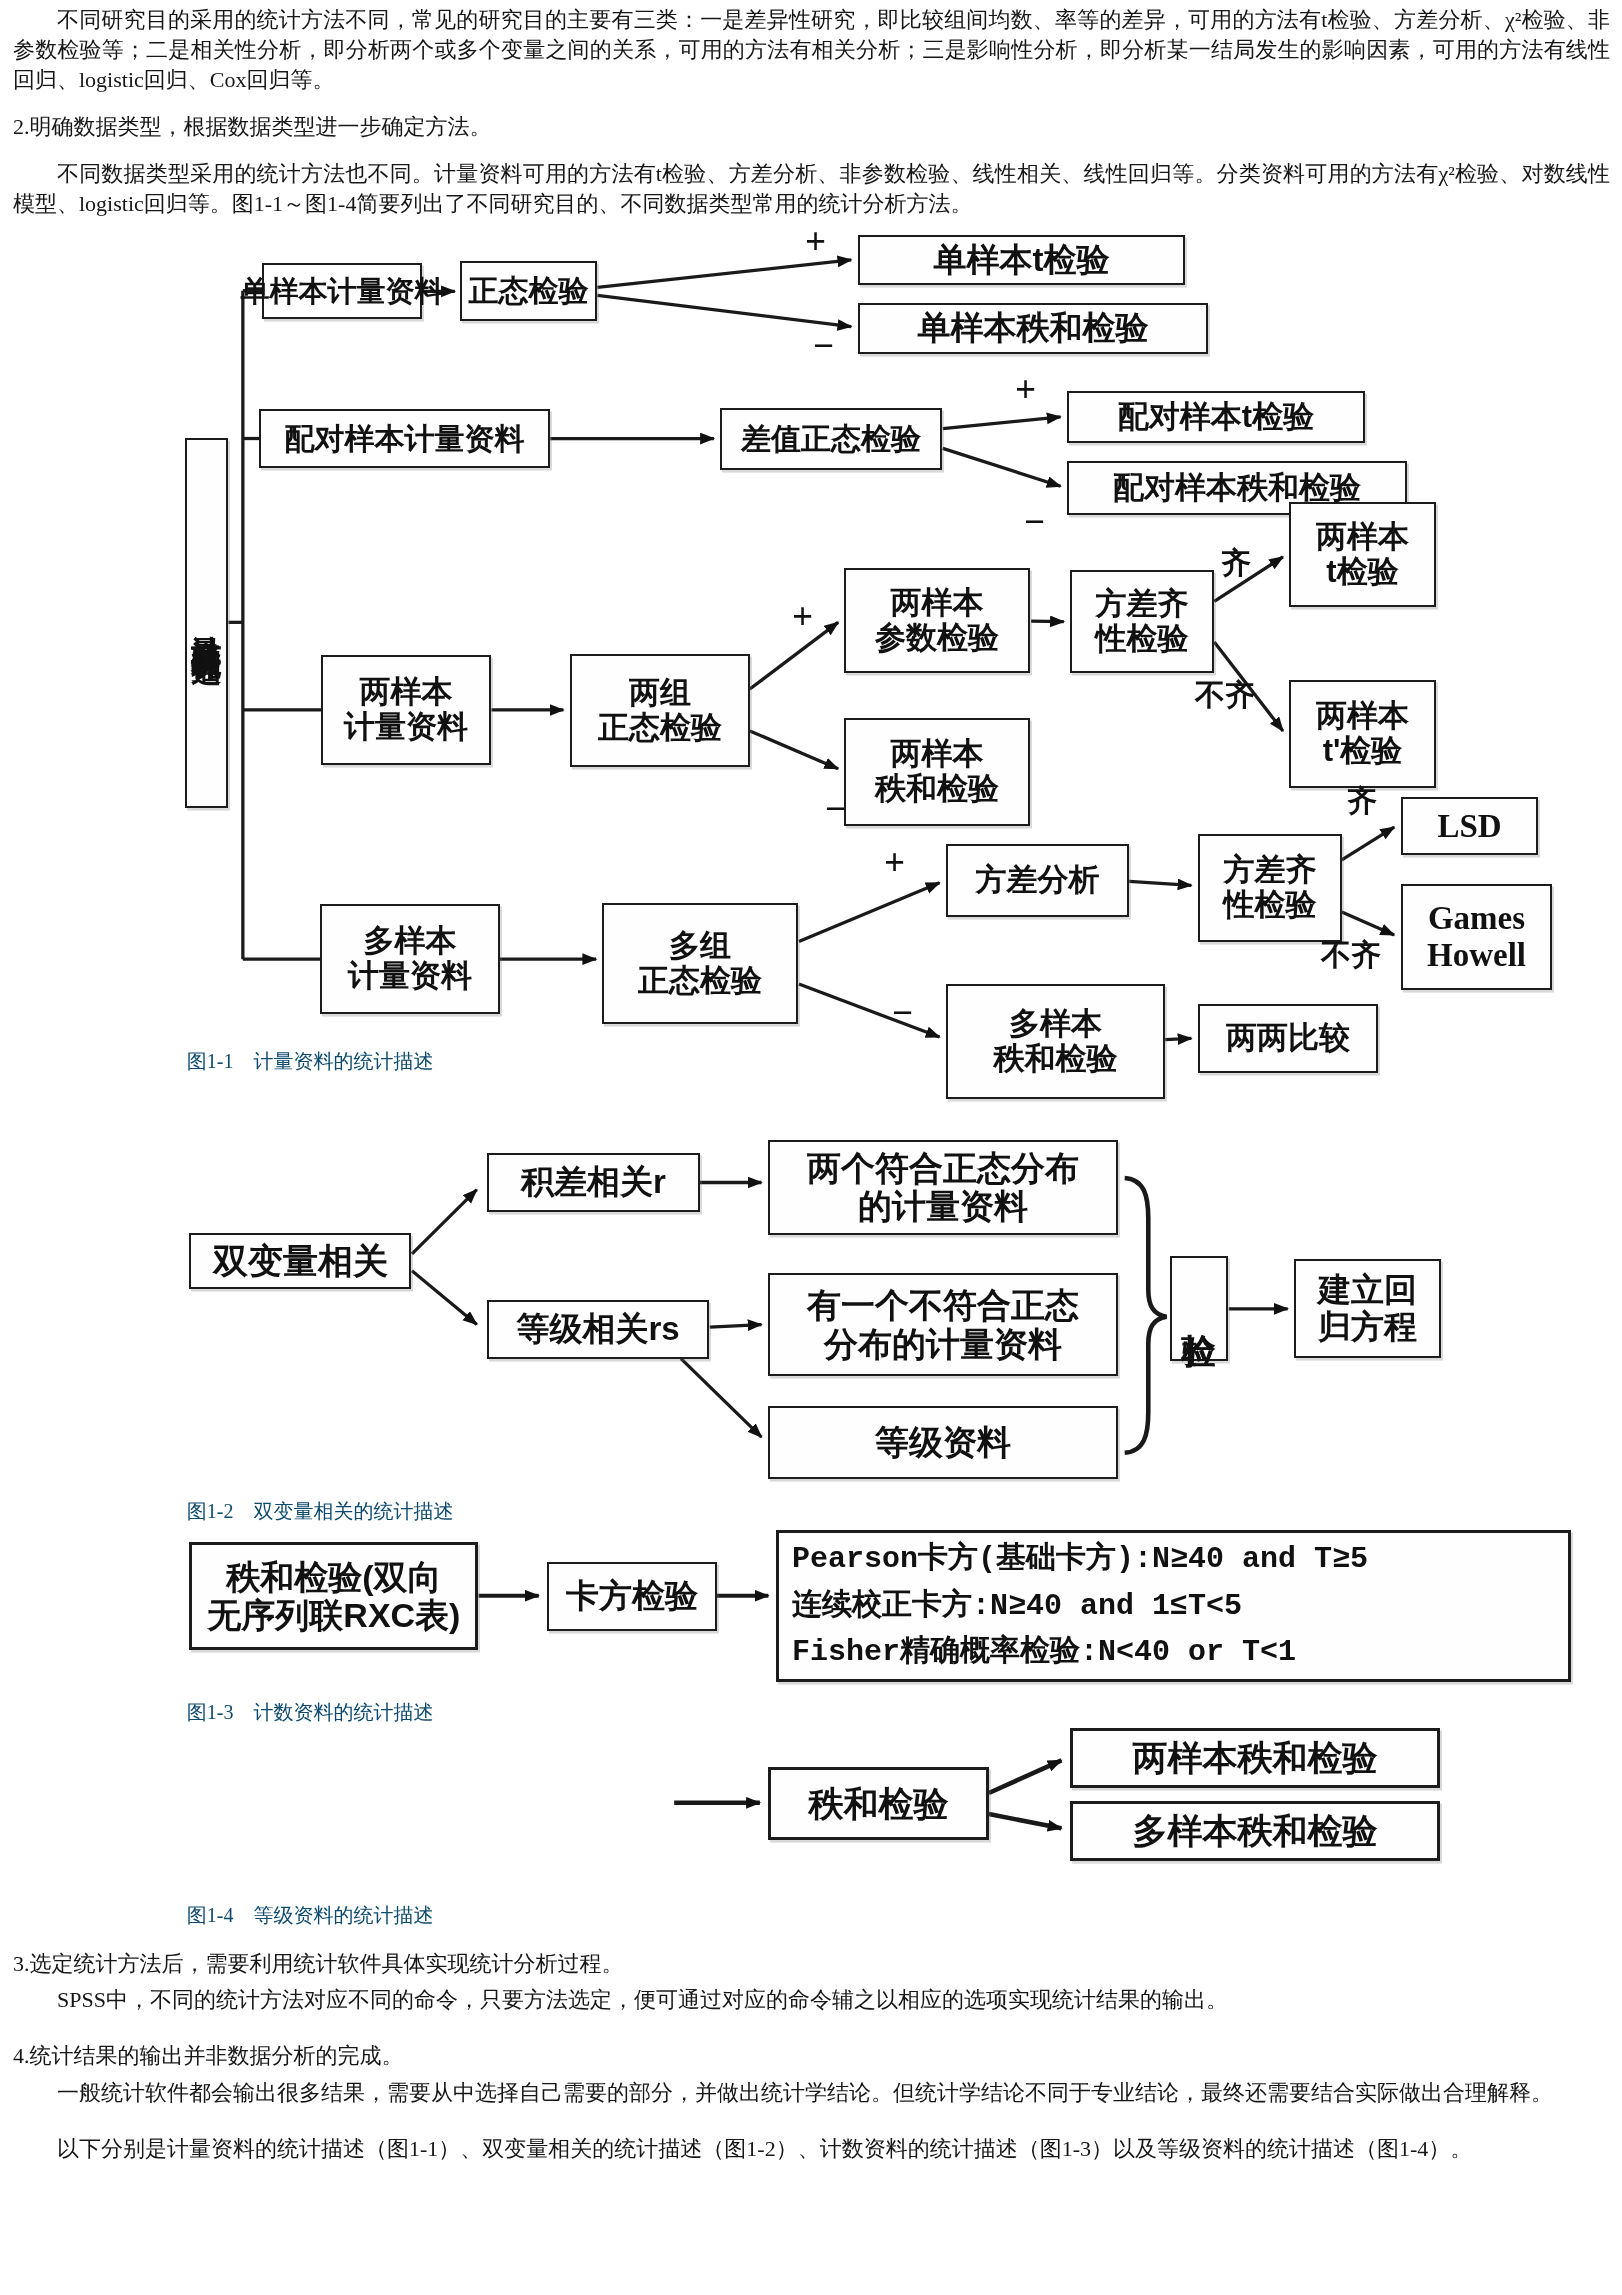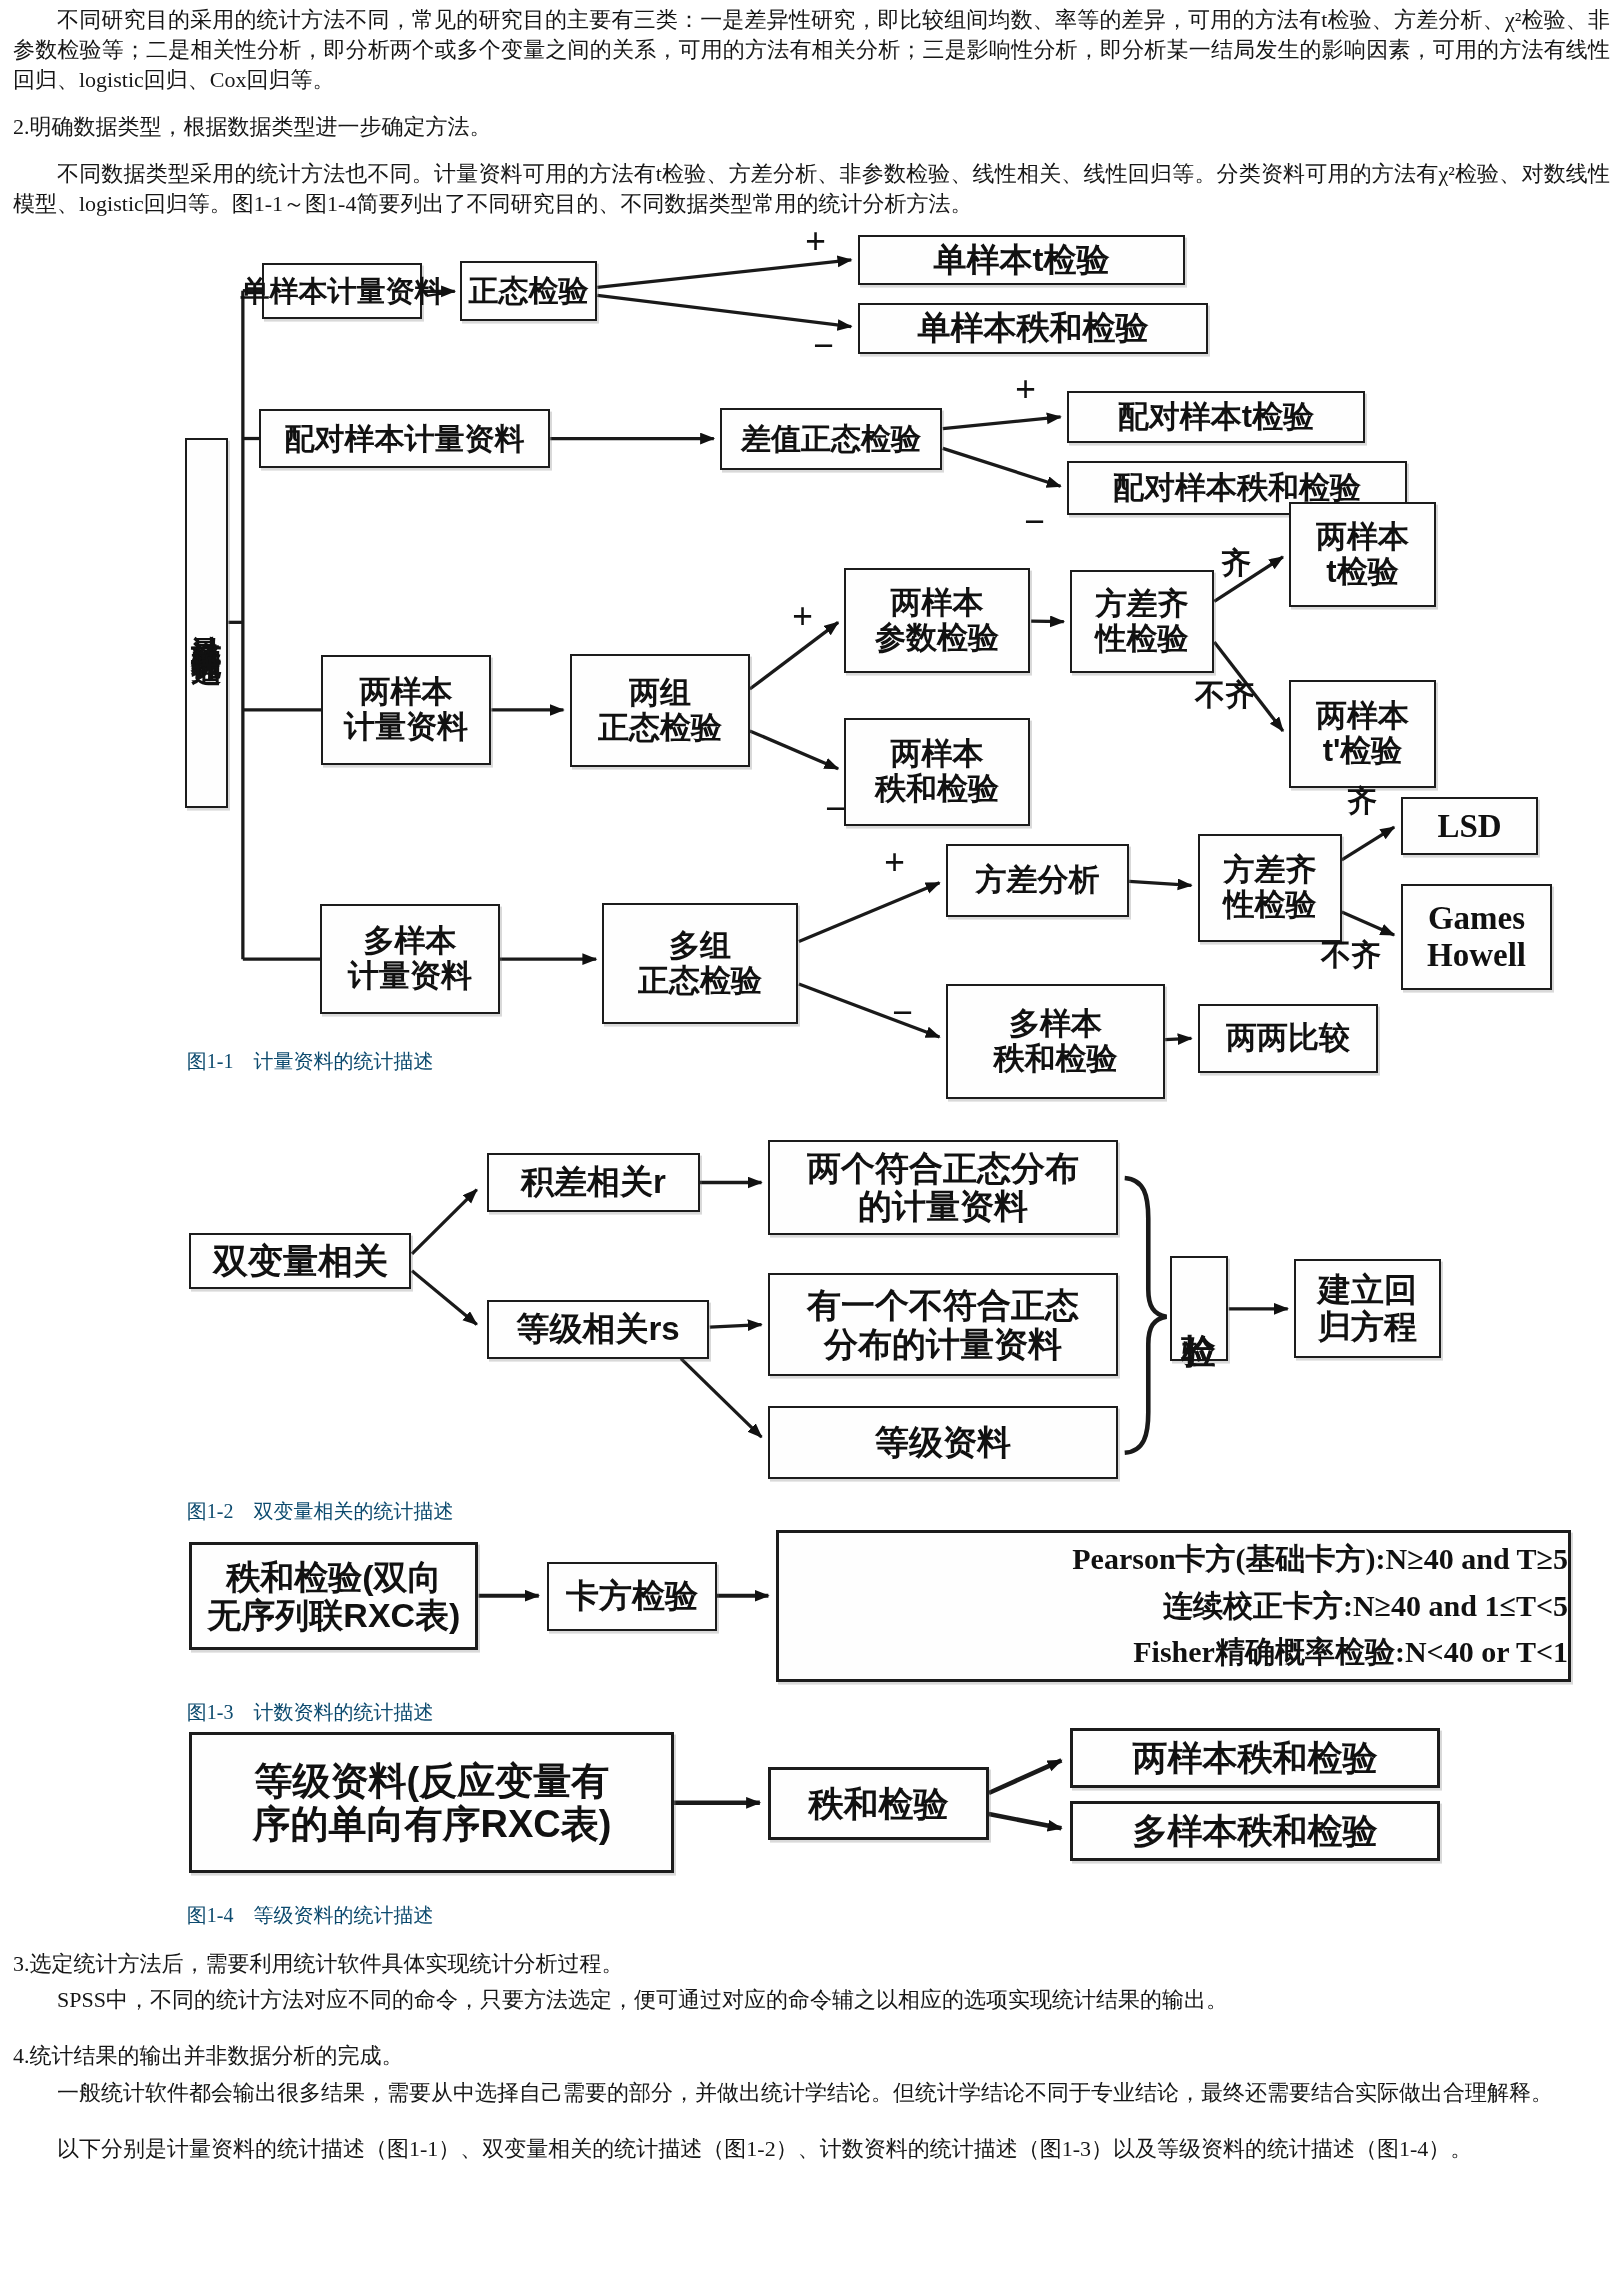--- a/index.html
+++ b/index.html
@@ -19,22 +19,22 @@
       background:#fefefe;border:2.6px solid #1c1c1c;box-sizing:border-box;
       font-family:"Liberation Sans",sans-serif;font-weight:700;color:#111;
       text-align:center;line-height:1.12;box-shadow:2px 2.6px 0 rgba(120,120,120,.28);}
   .bx .ln{display:block;white-space:nowrap;}
   .thick{border-width:3.9px;}
   .vert{writing-mode:vertical-rl;letter-spacing:2.6px;}
   .lbl{position:absolute;font-family:"Liberation Serif",serif;font-weight:700;color:#111;
        font-size:30px;line-height:1;white-space:nowrap;}
   .sign{font-size:37px;}
   .cap{position:absolute;font-family:"Liberation Serif",serif;color:#0c4a6e;font-size:20px;white-space:nowrap;}
-  .pearson{align-items:flex-end;justify-content:center;text-align:left;padding-left:13px;
-           font-family:Liberation Serif, serif;line-height:1.55;}
+  .pearson{align-items:flex-start;justify-content:center;text-align:left;padding-left:13px;
+           font-family:Liberation Mono, monospace;line-height:1.55;}
 </style>
 </head>
 <body>
 
 <div class="page">
 
   <div class="textblock" style="left:13px;top:5.2px;">
     <p class="ind">不同研究目的采用的统计方法不同，常见的研究目的主要有三类：一是差异性研究，即比较组间均数、率等的差异，可用的方法有t检验、方差分析、χ²检验、非参数检验等；二是相关性分析，即分析两个或多个变量之间的关系，可用的方法有相关分析；三是影响性分析，即分析某一结局发生的影响因素，可用的方法有线性回归、logistic回归、Cox回归等。</p>
     <p class="mt-md">2.明确数据类型，根据数据类型进一步确定方法。</p>
     <p class="ind mt-md">不同数据类型采用的统计方法也不同。计量资料可用的方法有t检验、方差分析、非参数检验、线性相关、线性回归等。分类资料可用的方法有χ²检验、对数线性模型、logistic回归等。图1-1～图1-4简要列出了不同研究目的、不同数据类型常用的统计分析方法。</p>
@@ -248,24 +248,20 @@
   </div>
 
   <div class="fig" style="left:177px;top:1721px;width:1413px;height:216px;">
     <svg width="1413" height="216" viewBox="0 0 2160 330">
       <g stroke="#1a1a1a" stroke-width="7" fill="none">
         <line x1="760" y1="125" x2="891" y2="125" marker-end="url(#ah)"></line>
         <line x1="1241" y1="110" x2="1352" y2="60" marker-end="url(#ah)"></line>
         <line x1="1241" y1="142" x2="1352" y2="164" marker-end="url(#ah)"></line>
       </g>
     </svg>
-    <div class="bx thick" style="left:12.4px;top:11px;width:485px;height:141px;font-size:38px;">
-        <span class="ln">等级资料(反应变量有</span>
-        <span class="ln">序的单向有序RXC表)</span>
-      </div>
     <div class="bx thick" style="left:591px;top:46px;width:221px;height:73px;font-size:35px;">
         <span class="ln">秩和检验</span>
       </div>
     <div class="bx thick" style="left:893px;top:6.5px;width:370px;height:60px;font-size:35px;">
         <span class="ln">两样本秩和检验</span>
       </div>
     <div class="bx thick" style="left:893px;top:80px;width:370px;height:60px;font-size:35px;">
         <span class="ln">多样本秩和检验</span>
       </div>
     <div class="cap" style="left:9.8px;top:181px;">图1-4　等级资料的统计描述</div>

